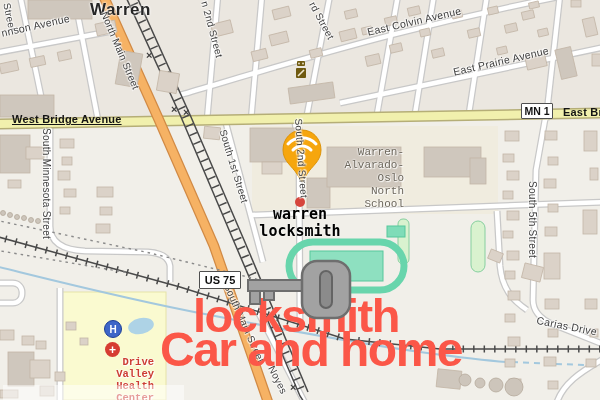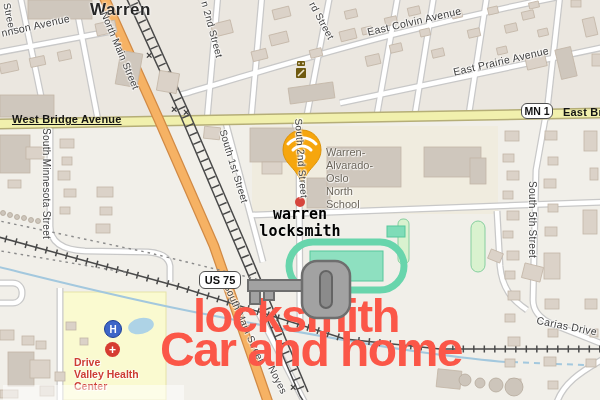--- a/index.html
+++ b/index.html
@@ -7,26 +7,26 @@
     background:#f1efe9;font-family:"Liberation Sans",sans-serif;}
   svg{display:block}
   #map-svg{position:absolute;left:0;top:0;z-index:1;}
   .street-label{position:absolute;font-size:10px;color:#3d3d3d;white-space:nowrap;
     transform-origin:0 0;z-index:10;letter-spacing:.3px;
     text-shadow:0 0 2px #fff,0 0 2px #fff,1px 1px 1px #fff,-1px -1px 1px #fff;}
   .ave{font-size:10.5px;}
   .road-on{font-size:11px;font-weight:bold;color:#141414;z-index:11;text-shadow:none;letter-spacing:.2px;}
   .town-label{position:absolute;left:90px;top:0px;font-size:17px;font-weight:bold;
     color:#262626;z-index:10;letter-spacing:.5px;text-shadow:0 0 2px #fff,0 0 3px #fff;}
-  .poi-label{position:absolute;text-align:left;z-index:10;
-    text-shadow:0 0 2px #fff,0 0 2px #fff,1px 1px 1px #fff;}
+  .poi-label{position:absolute;text-align:right;z-index:10;
+    text-shadow:0 0 2px #fff,0 0 2px #fff,1px 1px 1px #fff;font-family:Liberation Mono, monospace;}
   #school-label{left:326px;top:146px;width:78px;font-size:11px;line-height:13px;color:#6b655a;}
   #hospital-label{left:74px;top:356px;width:80px;font-size:10.5px;line-height:12px;
     color:#cd3d33;font-weight:bold;}
-  .badge{position:absolute;background:#fff;border:1.5px solid #4f4f4f;border-radius:6px;
+  .badge{position:absolute;background:#fff;border:1.5px solid #4f4f4f;border-radius:1px;
     color:#111;font-weight:bold;display:flex;align-items:center;justify-content:center;
     z-index:12;}
   #badge-mn1{left:521px;top:103px;width:30px;height:14px;font-size:10.5px;}
   #badge-us75{left:199px;top:271px;width:40px;height:16px;font-size:11px;}
   .xmark{position:absolute;font-size:11px;font-weight:bold;color:#3d3d3d;z-index:9;}
   #pin{position:absolute;left:278px;top:122px;z-index:20;}
   #red-dot{position:absolute;left:295px;top:197px;width:10px;height:10px;border-radius:50%;
     background:#d6453c;z-index:15;}
   #pin-street-label{z-index:22;}
   #pin-caption{position:absolute;left:230px;top:206px;width:140px;text-align:center;

